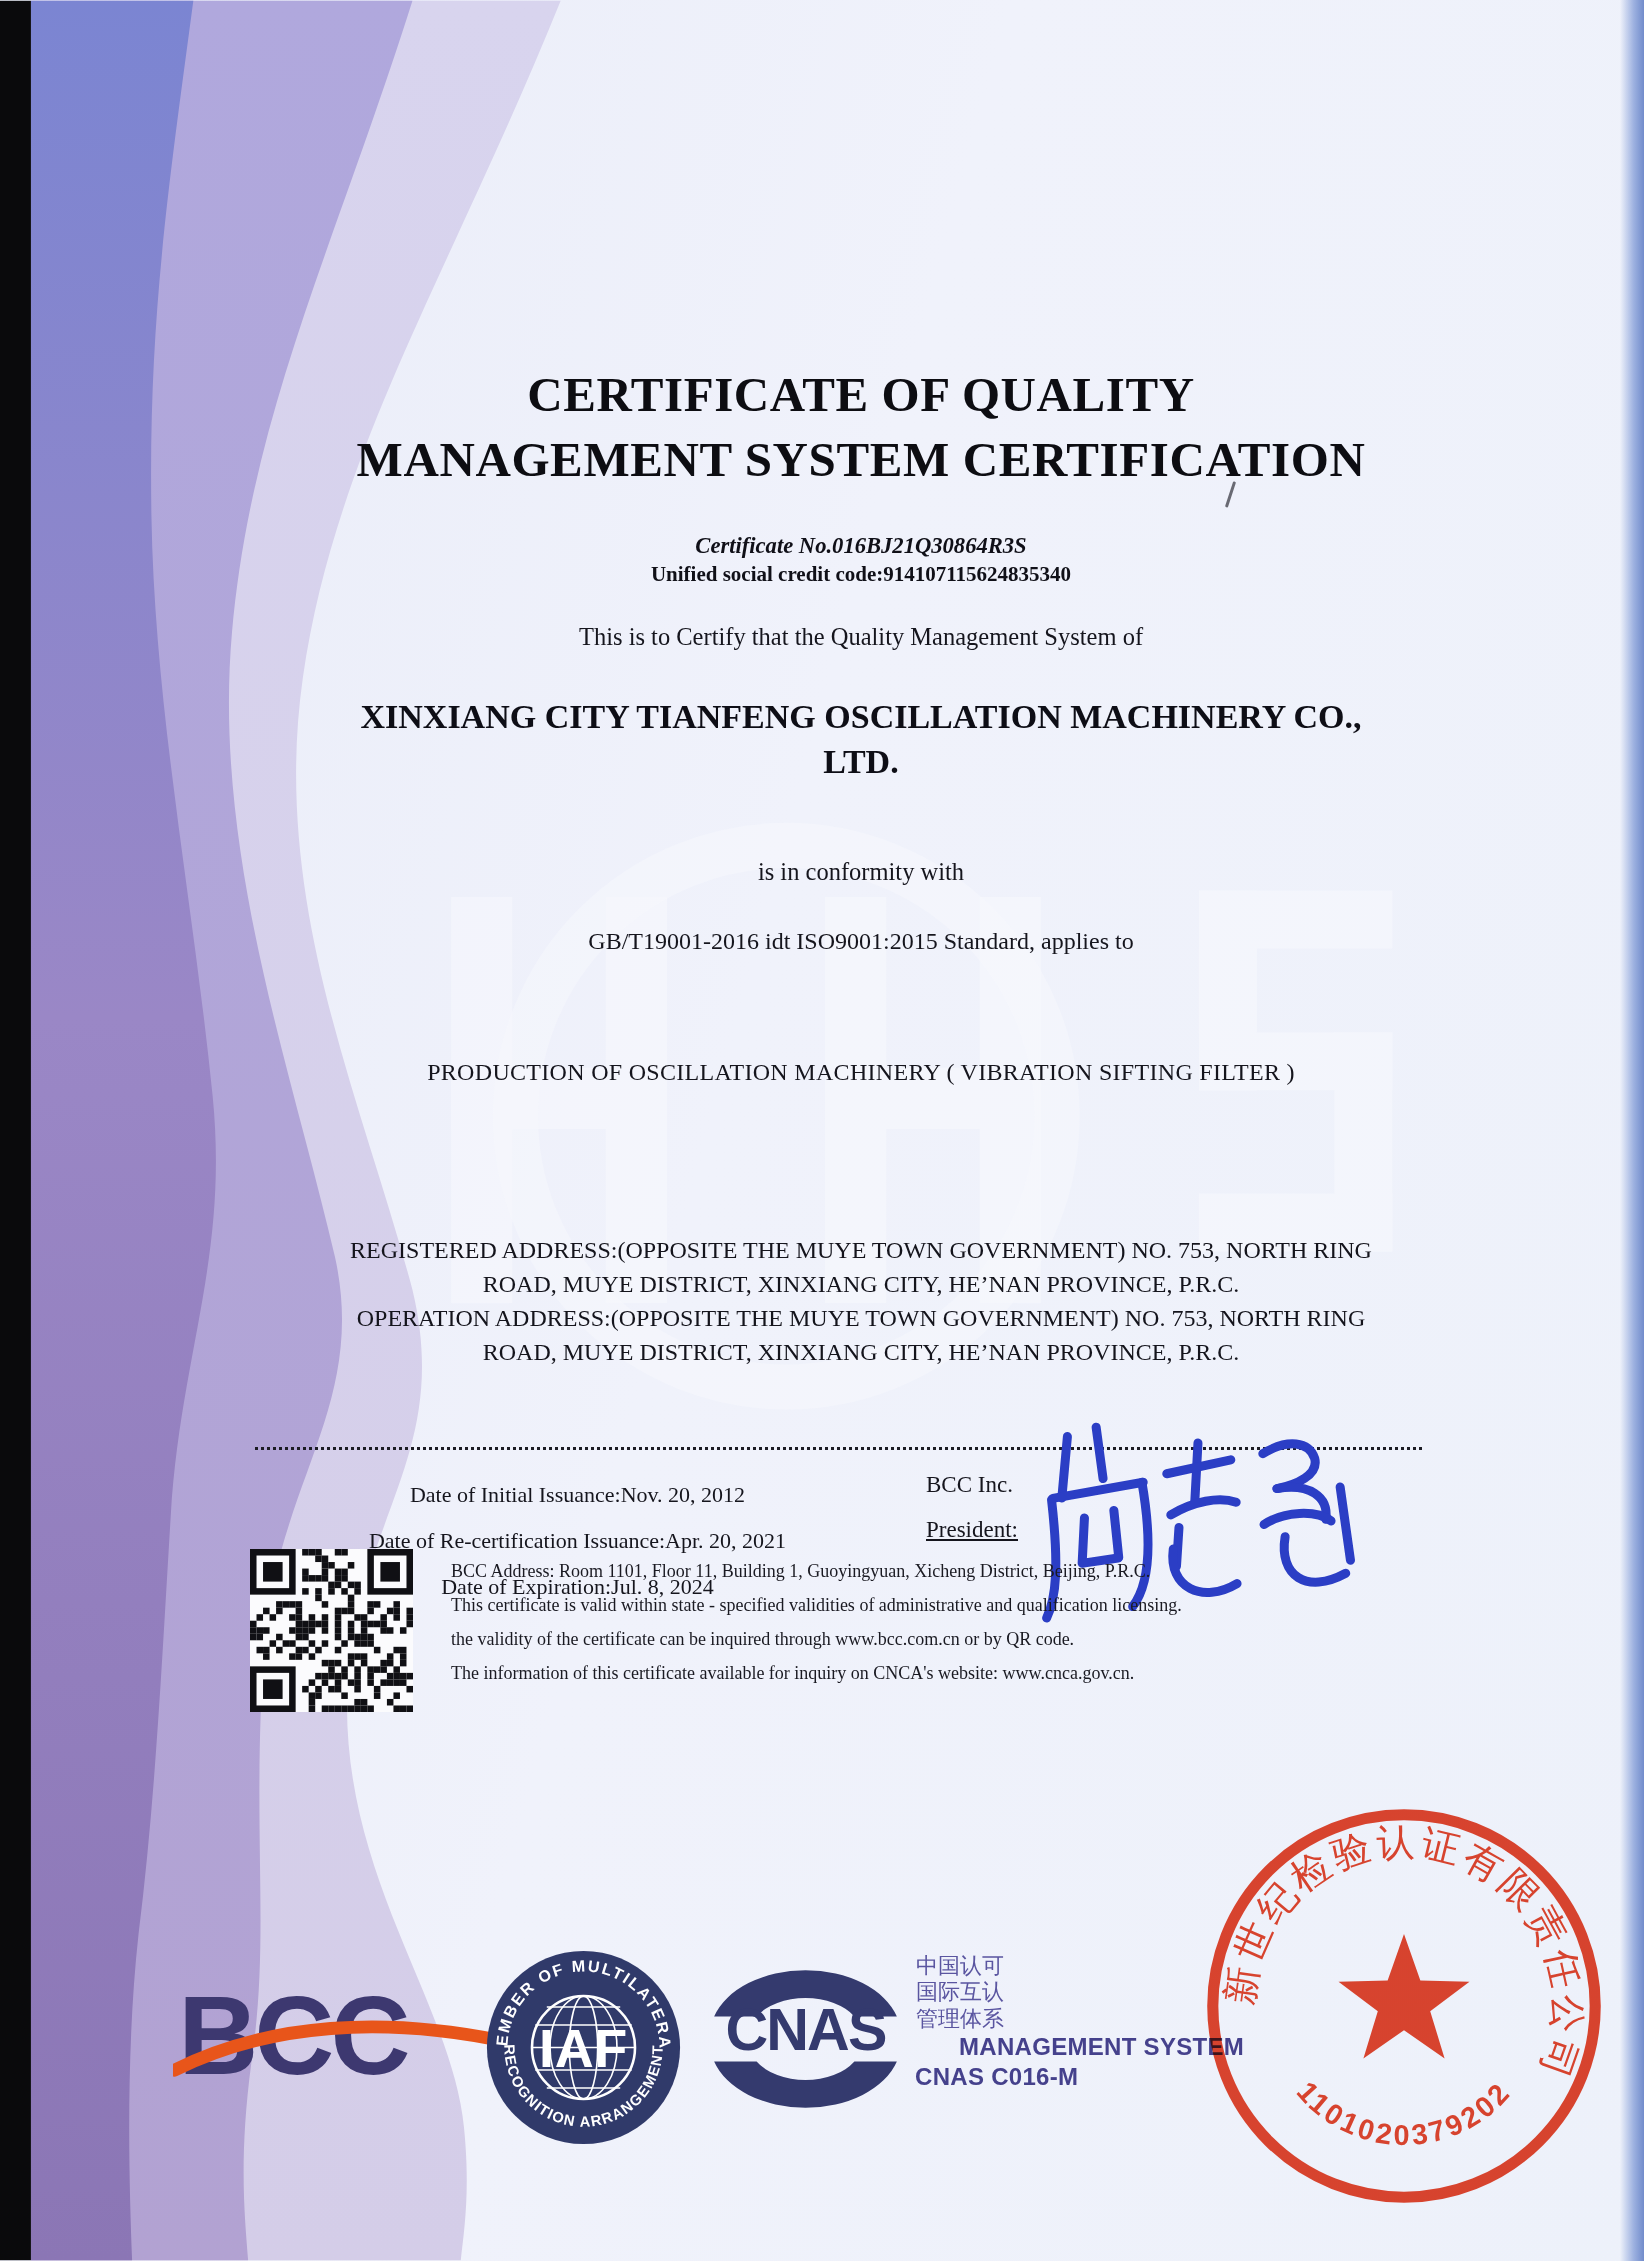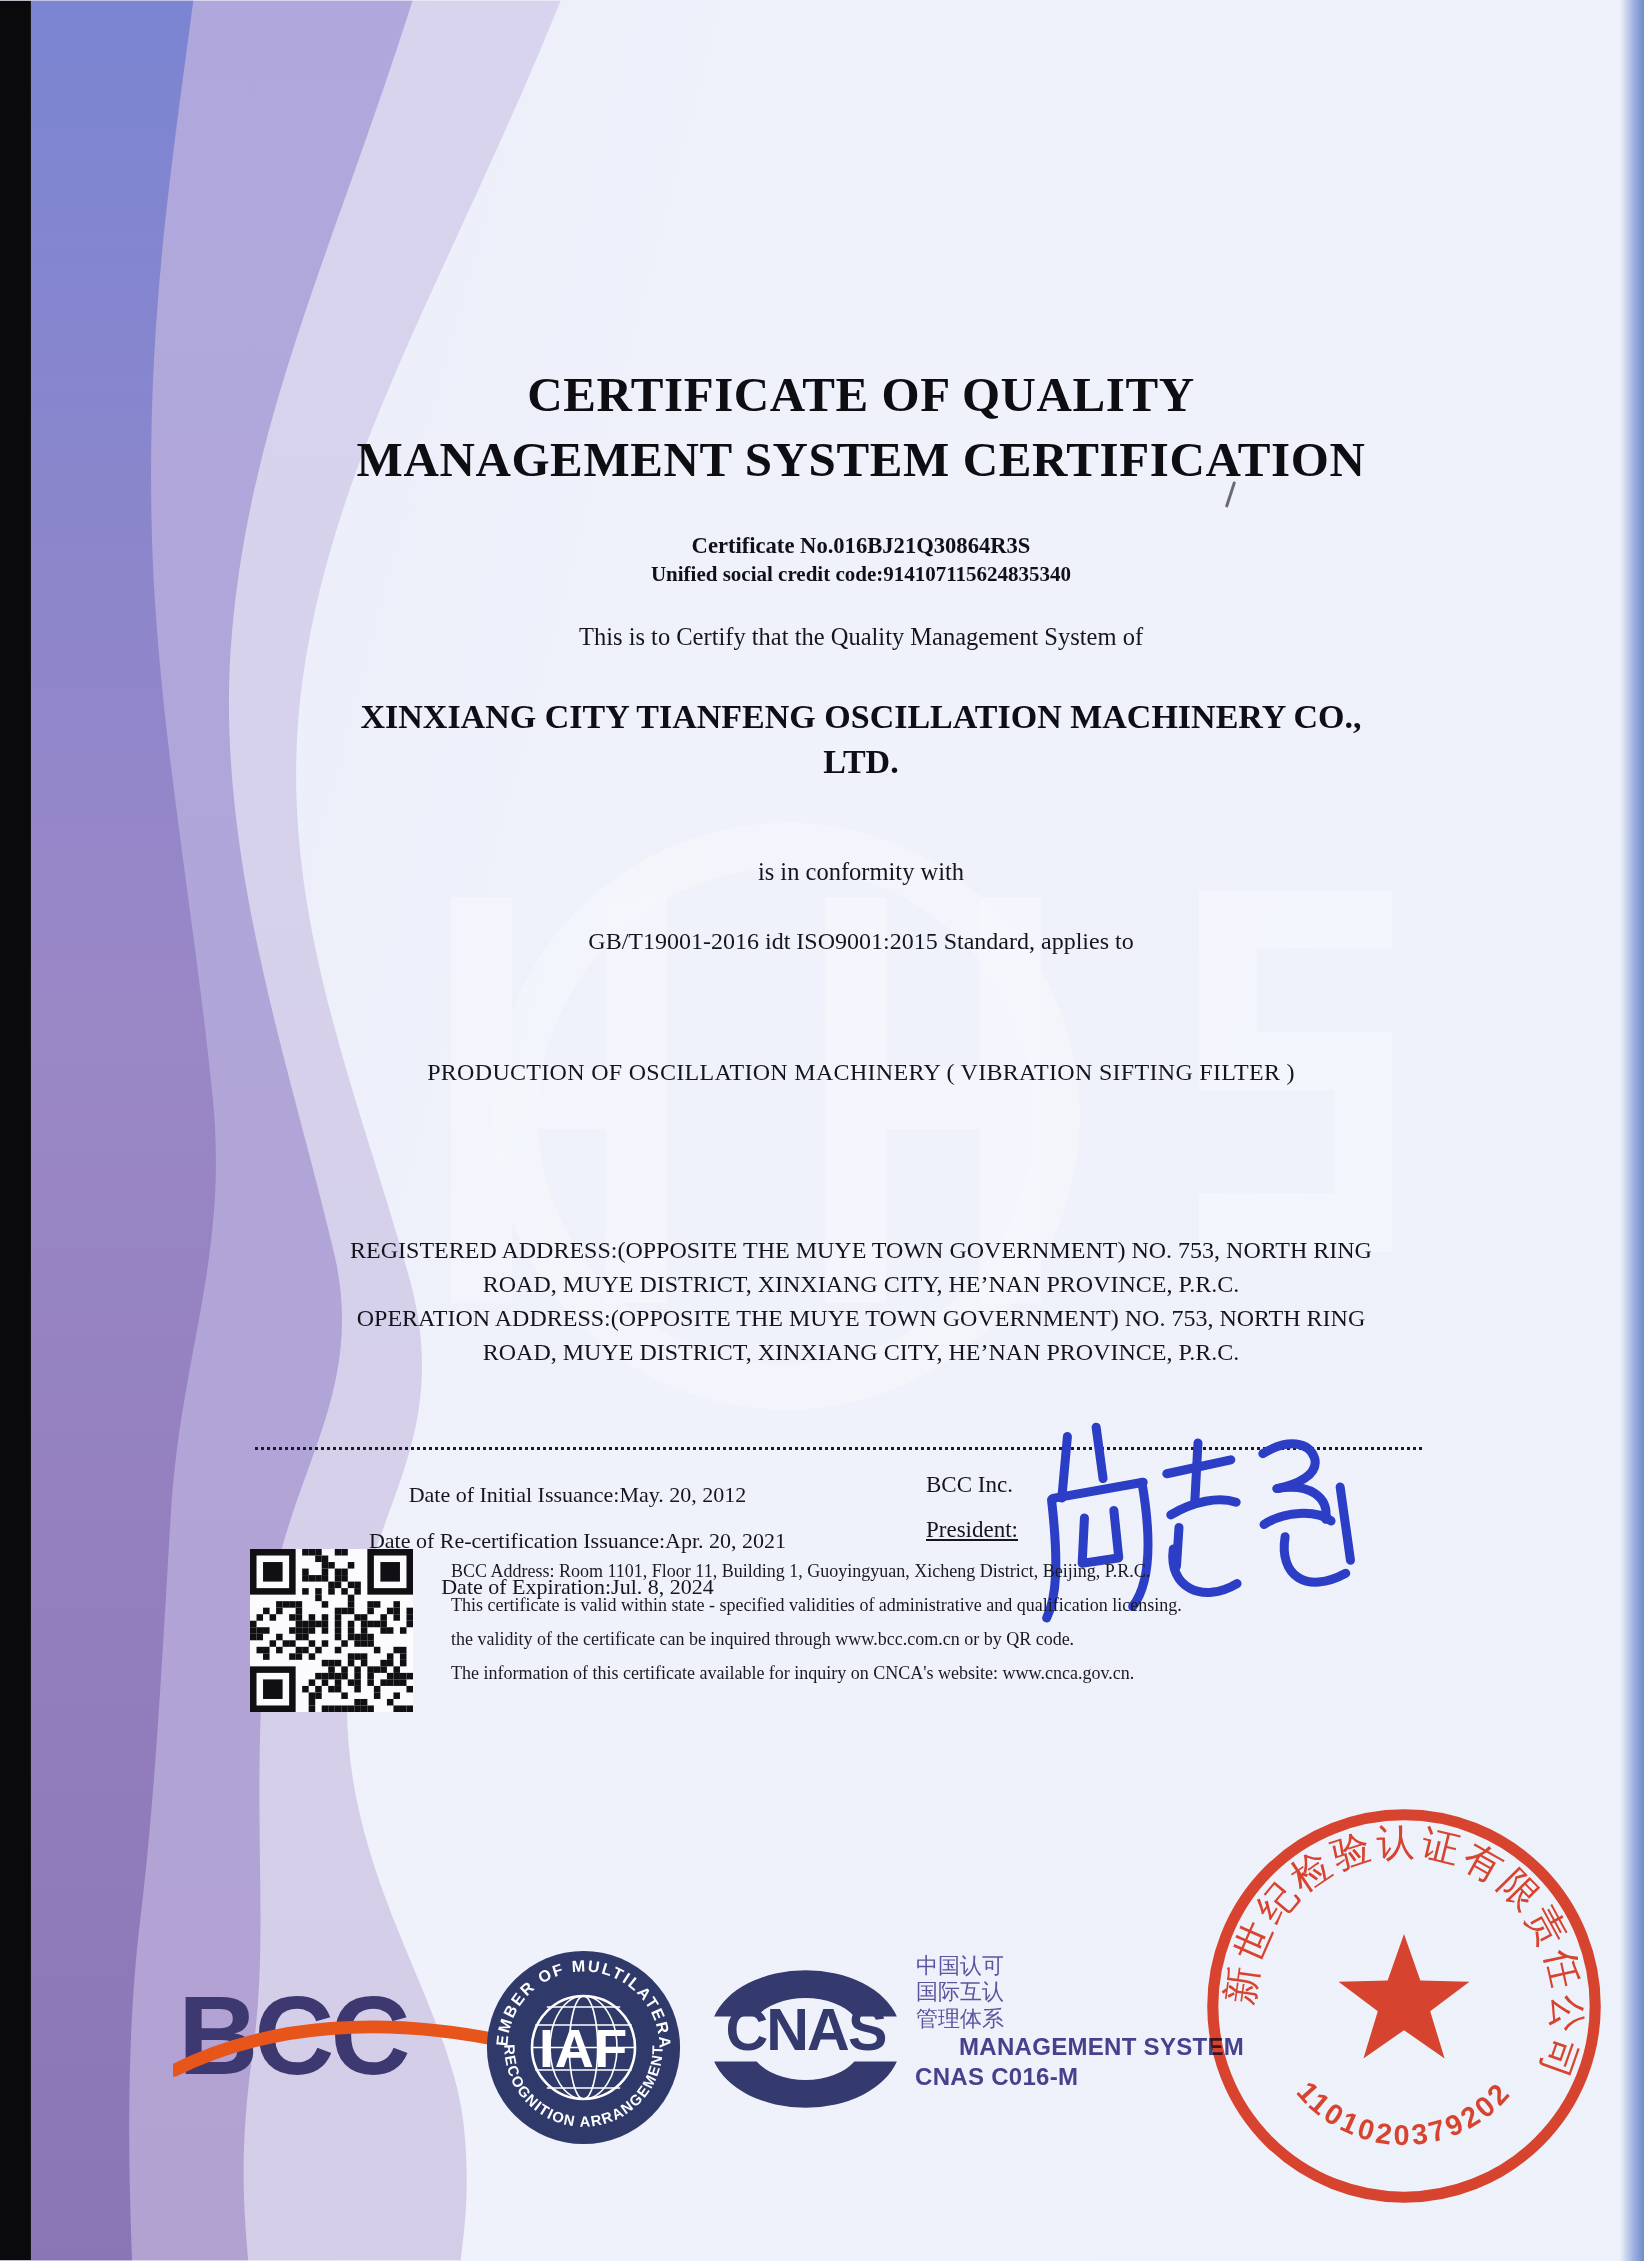--- a/index.html
+++ b/index.html
@@ -64,21 +64,21 @@
         <rect x="1340" y="140" width="90" height="310"></rect>
       <rect x="1340" y="360" width="300" height="90"></rect>
         <rect x="1550" y="360" width="90" height="340"></rect>
         <rect x="1340" y="610" width="300" height="90"></rect>
     </g>
   </svg>
 
   <div class="abs ctr title" style="top:366px;">CERTIFICATE OF QUALITY</div>
   <div class="abs ctr title" style="top:431px;">MANAGEMENT SYSTEM CERTIFICATION</div>
 
-  <div class="abs ctr bold-line" style="top:533px;">Certificate No.016BJ21Q30864R3S</div>
+  <div class="abs ctr bold-line" style="top:533px;font-style:italic;">Certificate No.016BJ21Q30864R3S</div>
   <div class="abs ctr bold-line" style="top:562px;font-size:21px;">Unified social credit code:914107115624835340</div>
 
   <div class="abs penmark" style="left:1229px;top:481px;"></div>
 
   <div class="abs ctr plain" style="top:623px;">This is to Certify that the Quality Management System of</div>
 
   <div class="abs ctr company" style="top:698px;">XINXIANG CITY TIANFENG OSCILLATION MACHINERY CO.,</div>
   <div class="abs ctr company" style="top:743px;">LTD.</div>
 
   <div class="abs ctr plain" style="top:858px;">is in conformity with</div>
@@ -89,21 +89,21 @@
   <div class="abs ctr addr" style="top:1233px;">
     <div>REGISTERED ADDRESS:(OPPOSITE THE MUYE TOWN GOVERNMENT) NO. 753, NORTH RING</div>
     <div>ROAD, MUYE DISTRICT, XINXIANG CITY, HE’NAN PROVINCE, P.R.C.</div>
     <div>OPERATION ADDRESS:(OPPOSITE THE MUYE TOWN GOVERNMENT) NO. 753, NORTH RING</div>
     <div>ROAD, MUYE DISTRICT, XINXIANG CITY, HE’NAN PROVINCE, P.R.C.</div>
   </div>
 
   <div class="abs dotline" style="left:255px;top:1447px;width:1167px;"></div>
 
   <div class="abs dates" style="left:239px;top:1472px;width:677px;">
-    <div>Date of Initial Issuance:May. 20, 2012</div>
+    <div>Date of Initial Issuance:Nov. 20, 2012</div>
     <div>Date of Re-certification Issuance:Apr. 20, 2021</div>
     <div>Date of Expiration:Jul. 8, 2024</div>
   </div>
 
   <div class="abs issuer" style="left:926px;top:1472px;">BCC Inc.</div>
   <div class="abs issuer" style="left:926px;top:1517px;text-decoration:underline;">President:</div>
 
   <svg class="abs" style="left:1006px;top:1416px;transform:rotate(-2deg);" width="374" height="213" viewBox="0 0 580 330">
     <g fill="none" stroke="#2b3ec5" stroke-width="14" stroke-linecap="round" stroke-linejoin="round">
       <path d="M100,25 L88,120"></path>

